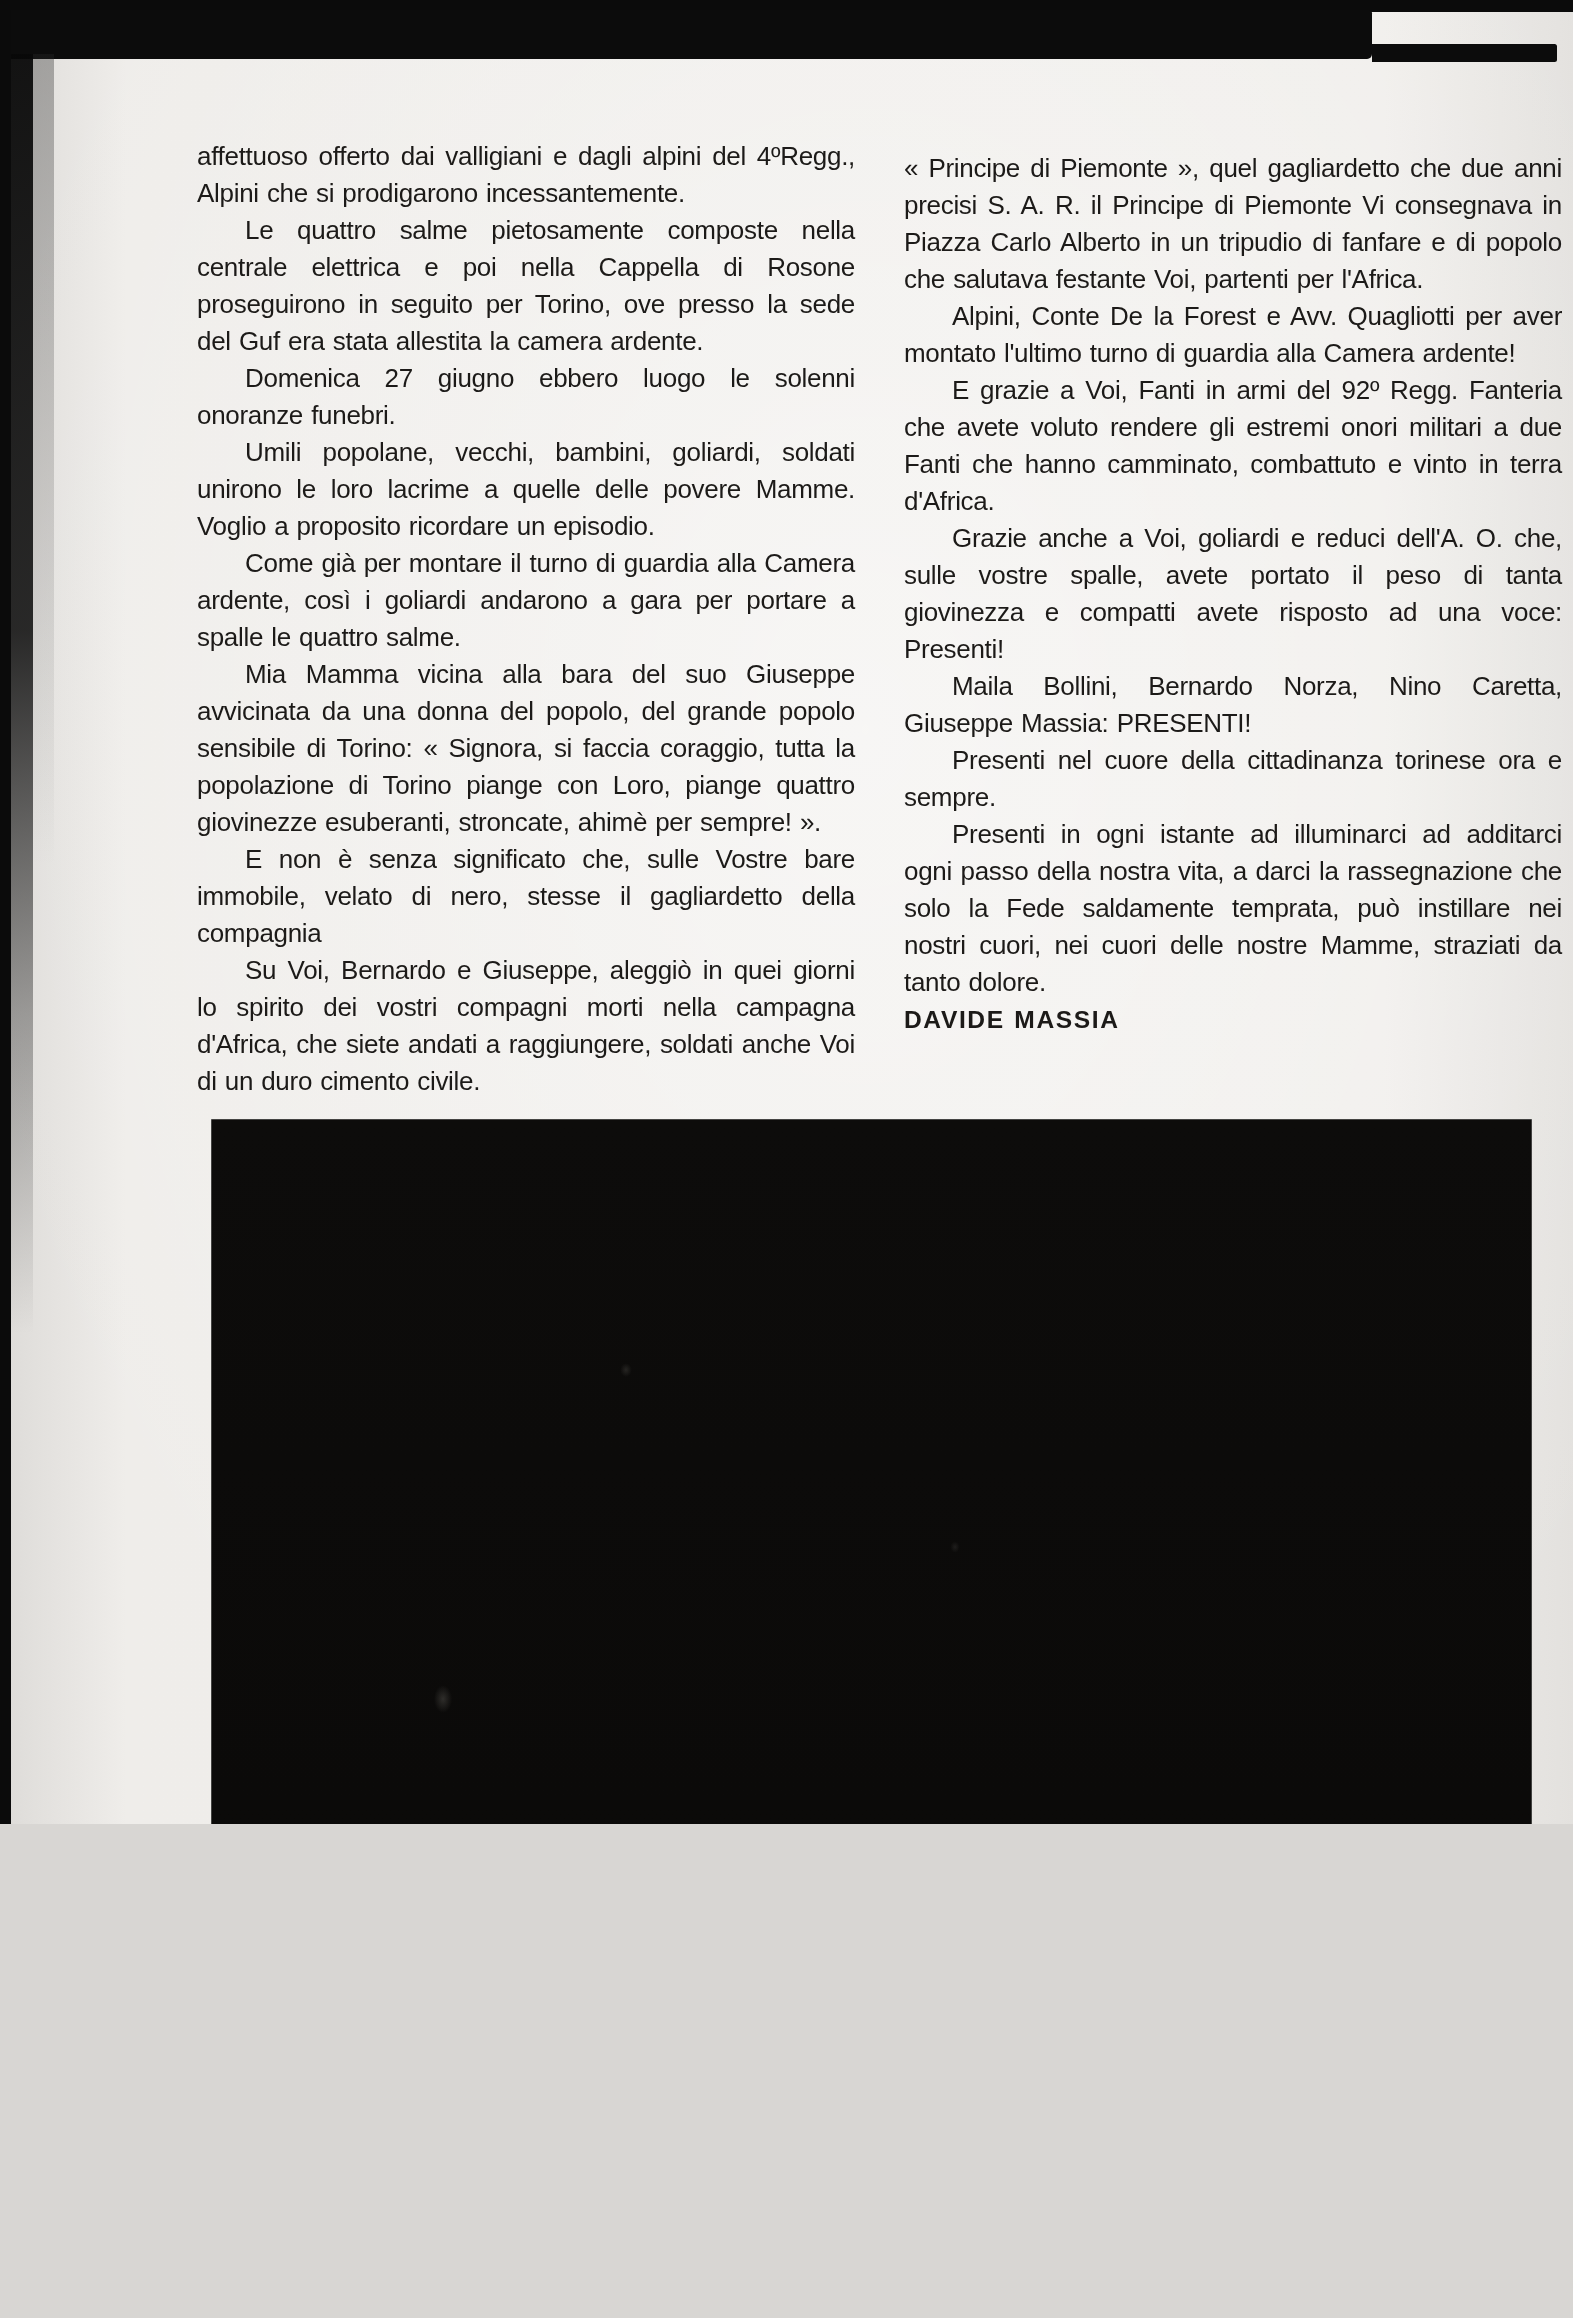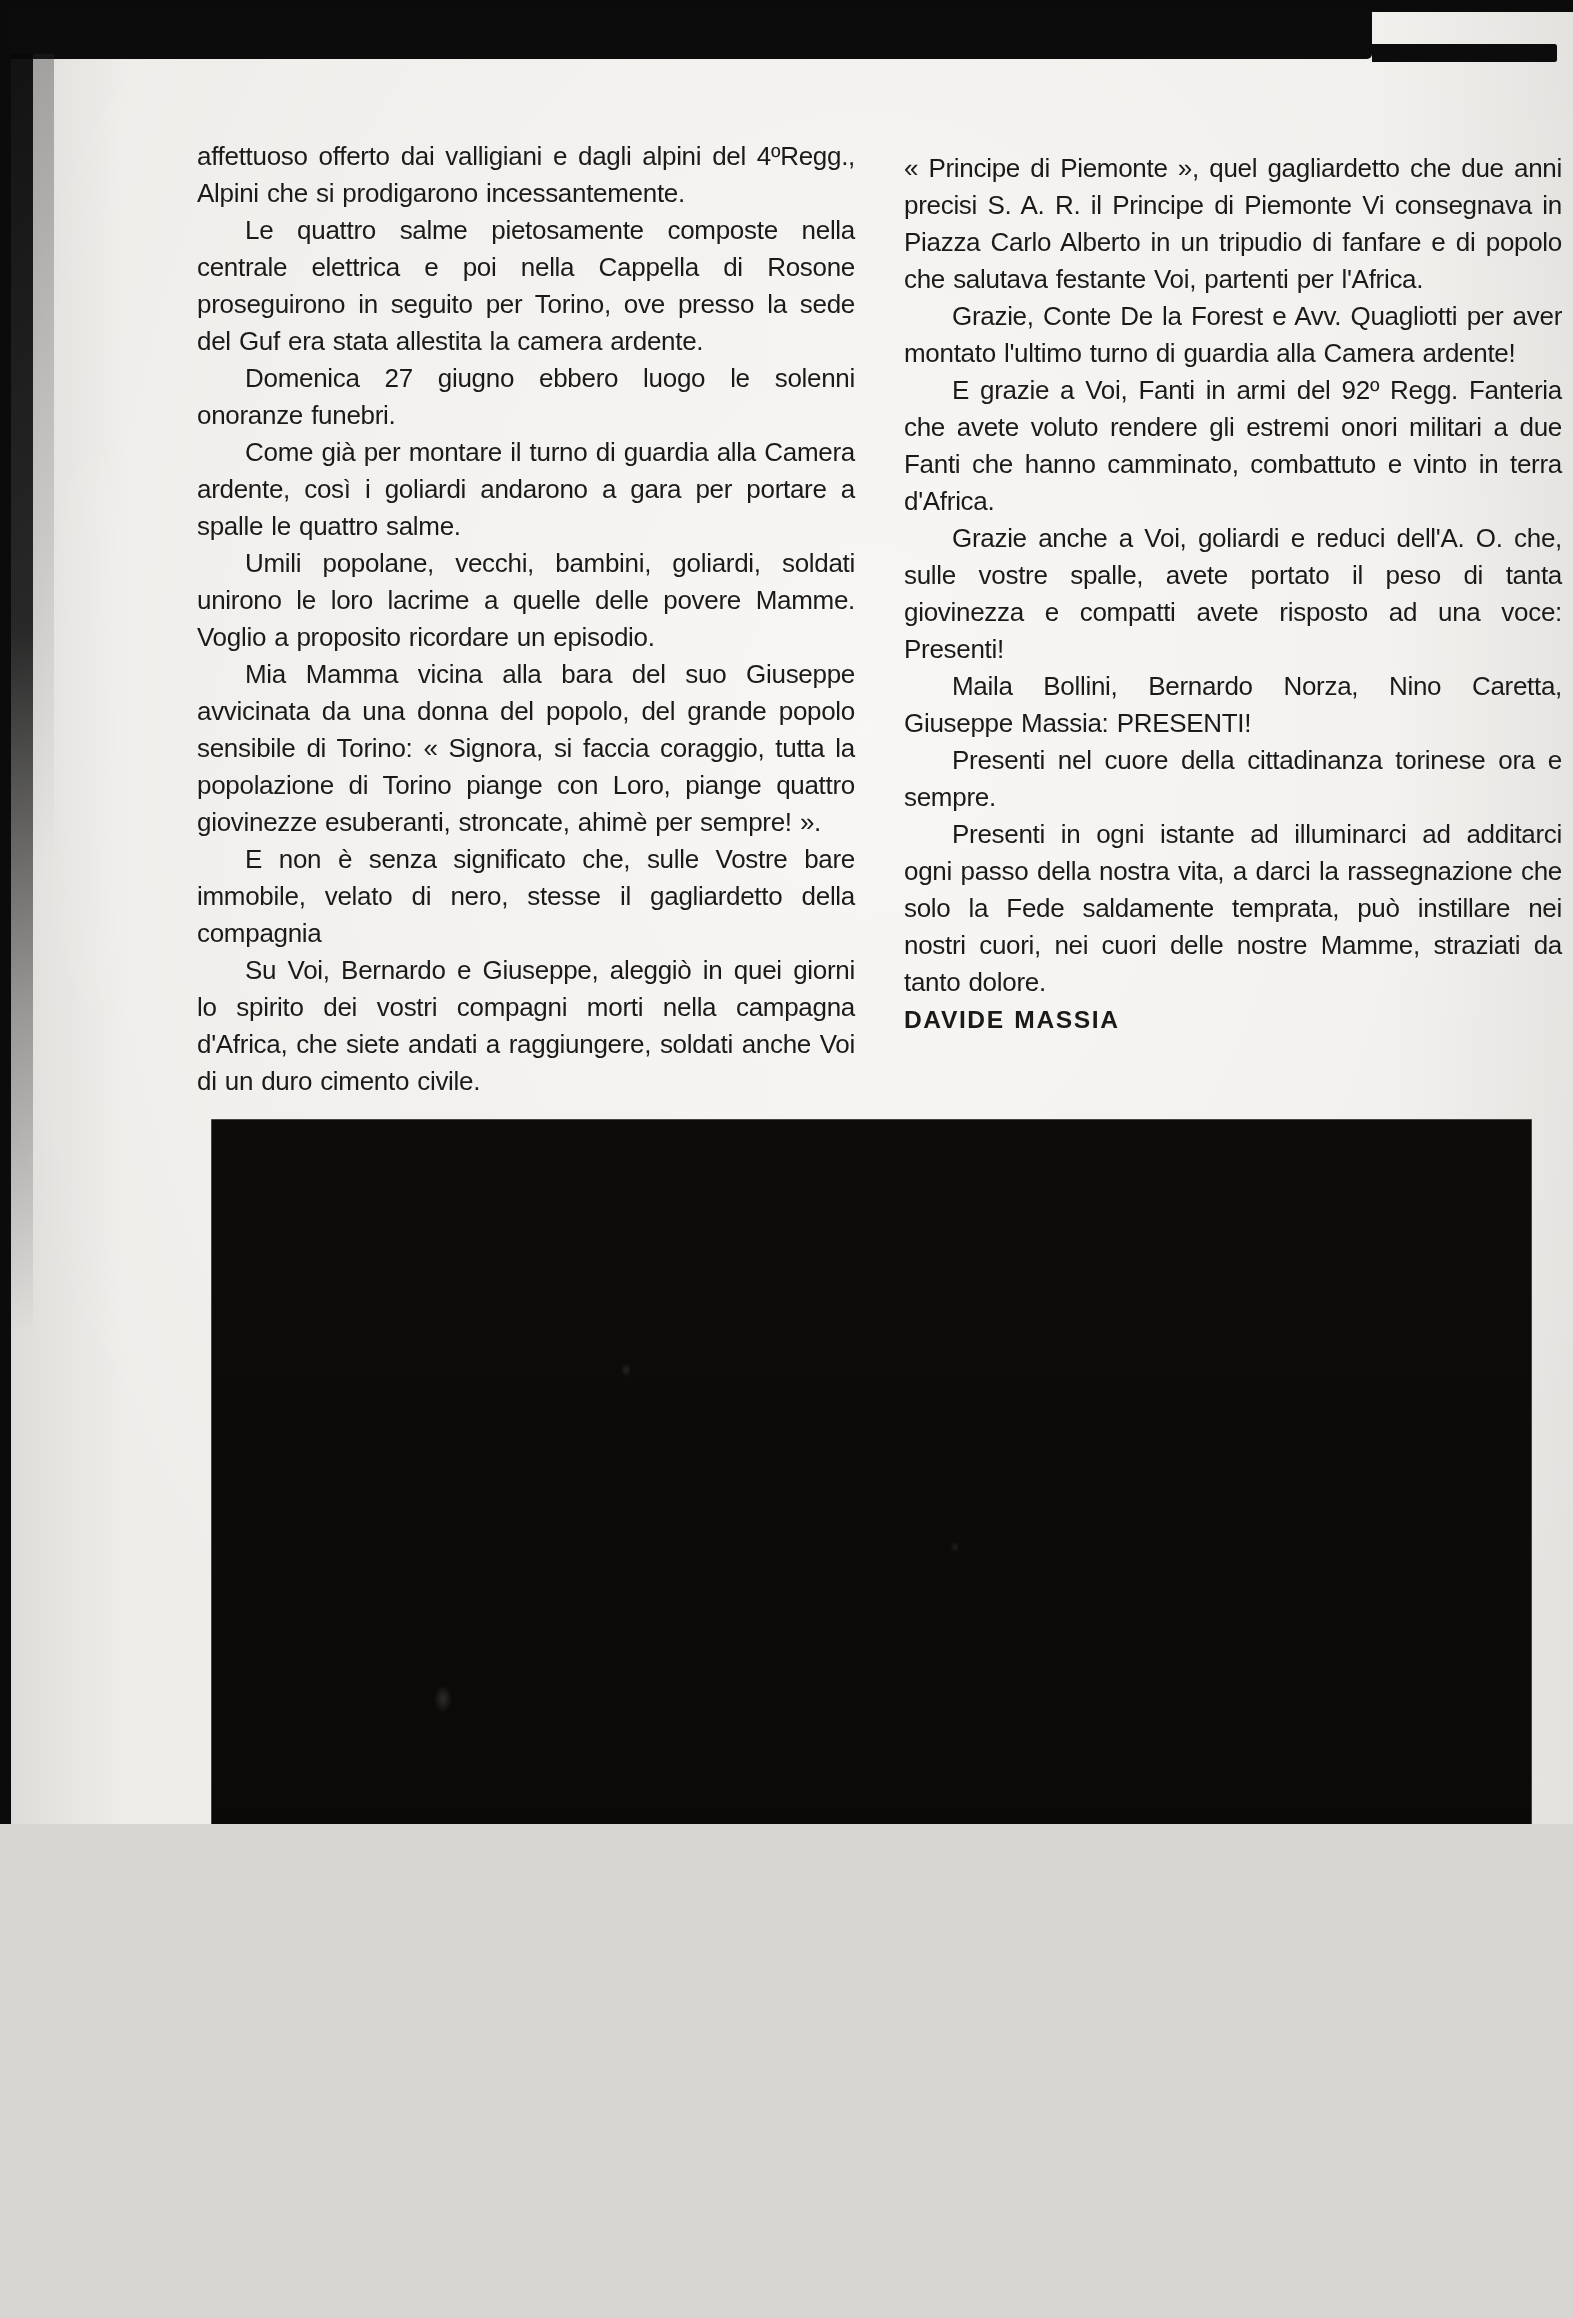--- a/index.html
+++ b/index.html
@@ -82,30 +82,30 @@
   <div class="top-bar"></div>
   <div class="top-step"></div>
   <div class="edge-left"></div>
   <div class="gutter-shadow"></div>
   <div class="gutter-soft"></div>
 
   <div class="col" id="col-left">
     <p class="cont">affettuoso offerto dai valligiani e dagli alpini del 4ºRegg., Alpini che si prodigarono incessantemente.</p>
     <p>Le quattro salme pietosamente composte nella centrale elettrica e poi nella Cappella di Rosone proseguirono in seguito per Torino, ove presso la sede del Guf era stata allestita la camera ardente.</p>
     <p>Domenica 27 giugno ebbero luogo le solenni onoranze funebri.</p>
+    <p>Umili popolane, vecchi, bambini, goliardi, soldati unirono le loro lacrime a quelle delle povere Mamme. Voglio a proposito ricordare un episodio.</p>
     <p>Come già per montare il turno di guardia alla Camera ardente, così i goliardi andarono a gara per portare a spalle le quattro salme.</p>
-    <p>Umili popolane, vecchi, bambini, goliardi, soldati unirono le loro lacrime a quelle delle povere Mamme. Voglio a proposito ricordare un episodio.</p>
     <p>Mia Mamma vicina alla bara del suo Giuseppe avvicinata da una donna del popolo, del grande popolo sensibile di Torino: « Signora, si faccia coraggio, tutta la popolazione di Torino piange con Loro, piange quattro giovinezze esuberanti, stroncate, ahimè per sempre! ».</p>
     <p>E non è senza significato che, sulle Vostre bare immobile, velato di nero, stesse il gagliardetto della compagnia</p>
     <p>Su Voi, Bernardo e Giuseppe, aleggiò in quei giorni lo spirito dei vostri compagni morti nella campagna d'Africa, che siete andati a raggiungere, soldati anche Voi di un duro cimento civile.</p>
   </div>
 
   <div class="col" id="col-right">
     <p class="cont">« Principe di Piemonte », quel gagliardetto che due anni precisi S. A. R. il Principe di Piemonte Vi consegnava in Piazza Carlo Alberto in un tripudio di fanfare e di popolo che salutava festante Voi, partenti per l'Africa.</p>
-    <p>Grazie, Conte De la Forest e Avv. Quagliotti per aver montato l'ultimo turno di guardia alla Camera ardente!</p>
+    <p>Alpini, Conte De la Forest e Avv. Quagliotti per aver montato l'ultimo turno di guardia alla Camera ardente!</p>
     <p>E grazie a Voi, Fanti in armi del 92º Regg. Fanteria che avete voluto rendere gli estremi onori militari a due Fanti che hanno camminato, combattuto e vinto in terra d'Africa.</p>
     <p>Grazie anche a Voi, goliardi e reduci dell'A. O. che, sulle vostre spalle, avete portato il peso di tanta giovinezza e compatti avete risposto ad una voce: Presenti!</p>
     <p>Maila Bollini, Bernardo Norza, Nino Caretta, Giuseppe Massia: PRESENTI!</p>
     <p>Presenti nel cuore della cittadinanza torinese ora e sempre.</p>
     <p>Presenti in ogni istante ad illuminarci ad additarci ogni passo della nostra vita, a darci la rassegnazione che solo la Fede saldamente temprata, può instillare nei nostri cuori, nei cuori delle nostre Mamme, straziati da tanto dolore.</p>
     <p class="signature">DAVIDE MASSIA</p>
   </div>
 
   <div class="photo"></div>
   <div class="caption">La folla saluta le salme dei quattro goliardi all'uscita dalla Chiesa</div>

